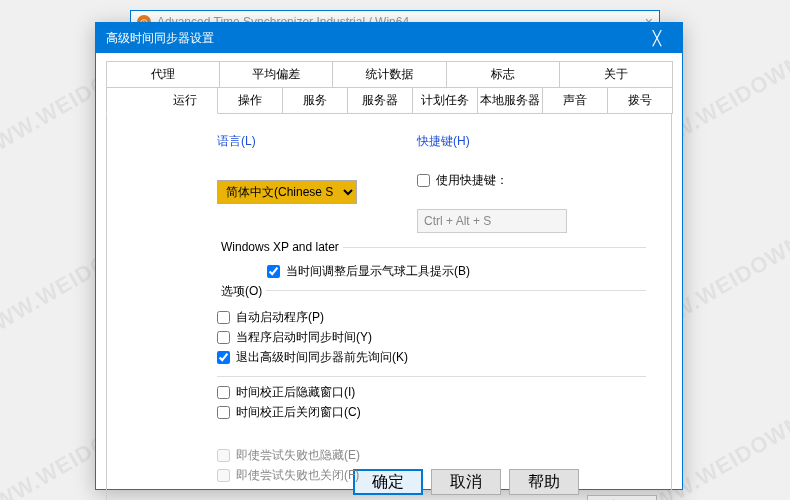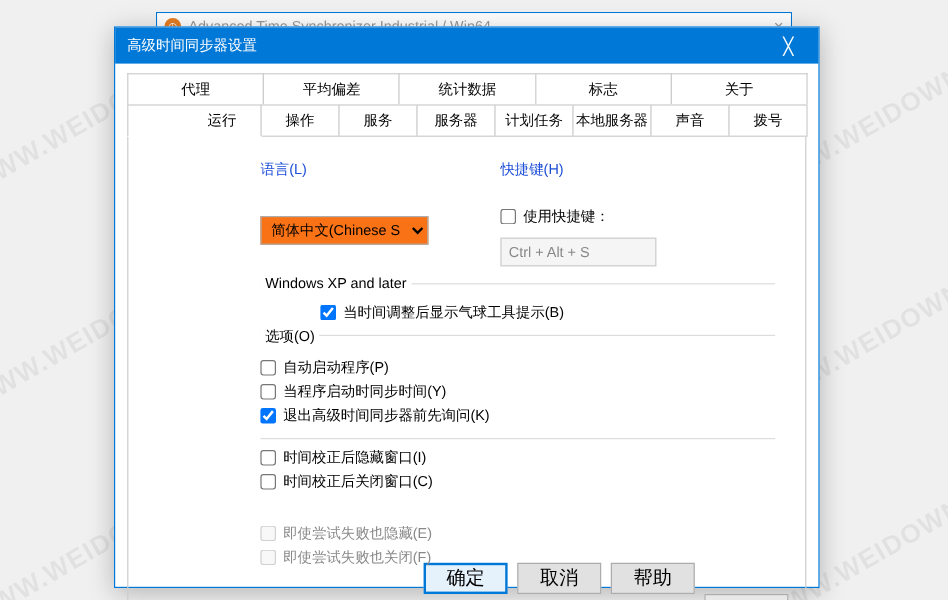--- a/index.html
+++ b/index.html
@@ -24,27 +24,27 @@
 
 .content { padding: 20px 25px 12px 110px; position: relative; height: 346px; }
 
 .group-label { color: #1d4ed8; margin-bottom: 22px; }
 .section { margin-bottom: 14px; }
 
 .lang-hotkey { display: flex; gap: 40px; }
 .lang-col { min-width: 160px; }
 .hotkey-col { }
 
-select { width: 140px; height: 24px; border: 1px solid #adadad; background: #f97316; padding: 0 4px; margin-top: 8px; font-size: 12px; }
+select { width: 140px; height: 24px; border: 1px solid #adadad; background: #eab308; padding: 0 4px; margin-top: 8px; font-size: 12px; }
 
 .chk { display: flex; align-items: center; gap: 6px; margin: 3px 0; cursor: pointer; }
 .chk input { width: 13px; height: 13px; }
 .chk.disabled { color: #888; }
 
-.hotkey-input { width: 130px; height: 24px; border: 1px solid #ccc; background: #f5f5f5; padding: 0 6px; color: #888; margin-top: 6px; }
+.hotkey-input { width: 150px; height: 24px; border: 1px solid #ccc; background: #f5f5f5; padding: 0 6px; color: #888; margin-top: 17px; }
 
 .group { border-top: 1px solid #ddd; padding-top: 8px; margin-top: 10px; }
 .group-title { position: relative; top: -16px; background: #fff; display: inline-block; padding: 0 4px; }
 .group-body { margin-top: -10px; }
 
 .two-col { display: flex; gap: 20px; flex-direction: column; }
 .two-col > div { flex: 1; }
 
 .button-row { display: flex; justify-content: flex-end; gap: 8px; padding: 10px 14px; border-top: none; }
 .btn { min-width: 70px; height: 26px; border: 1px solid #adadad; background: #e1e1e1; cursor: pointer; font-size: 16px; }

